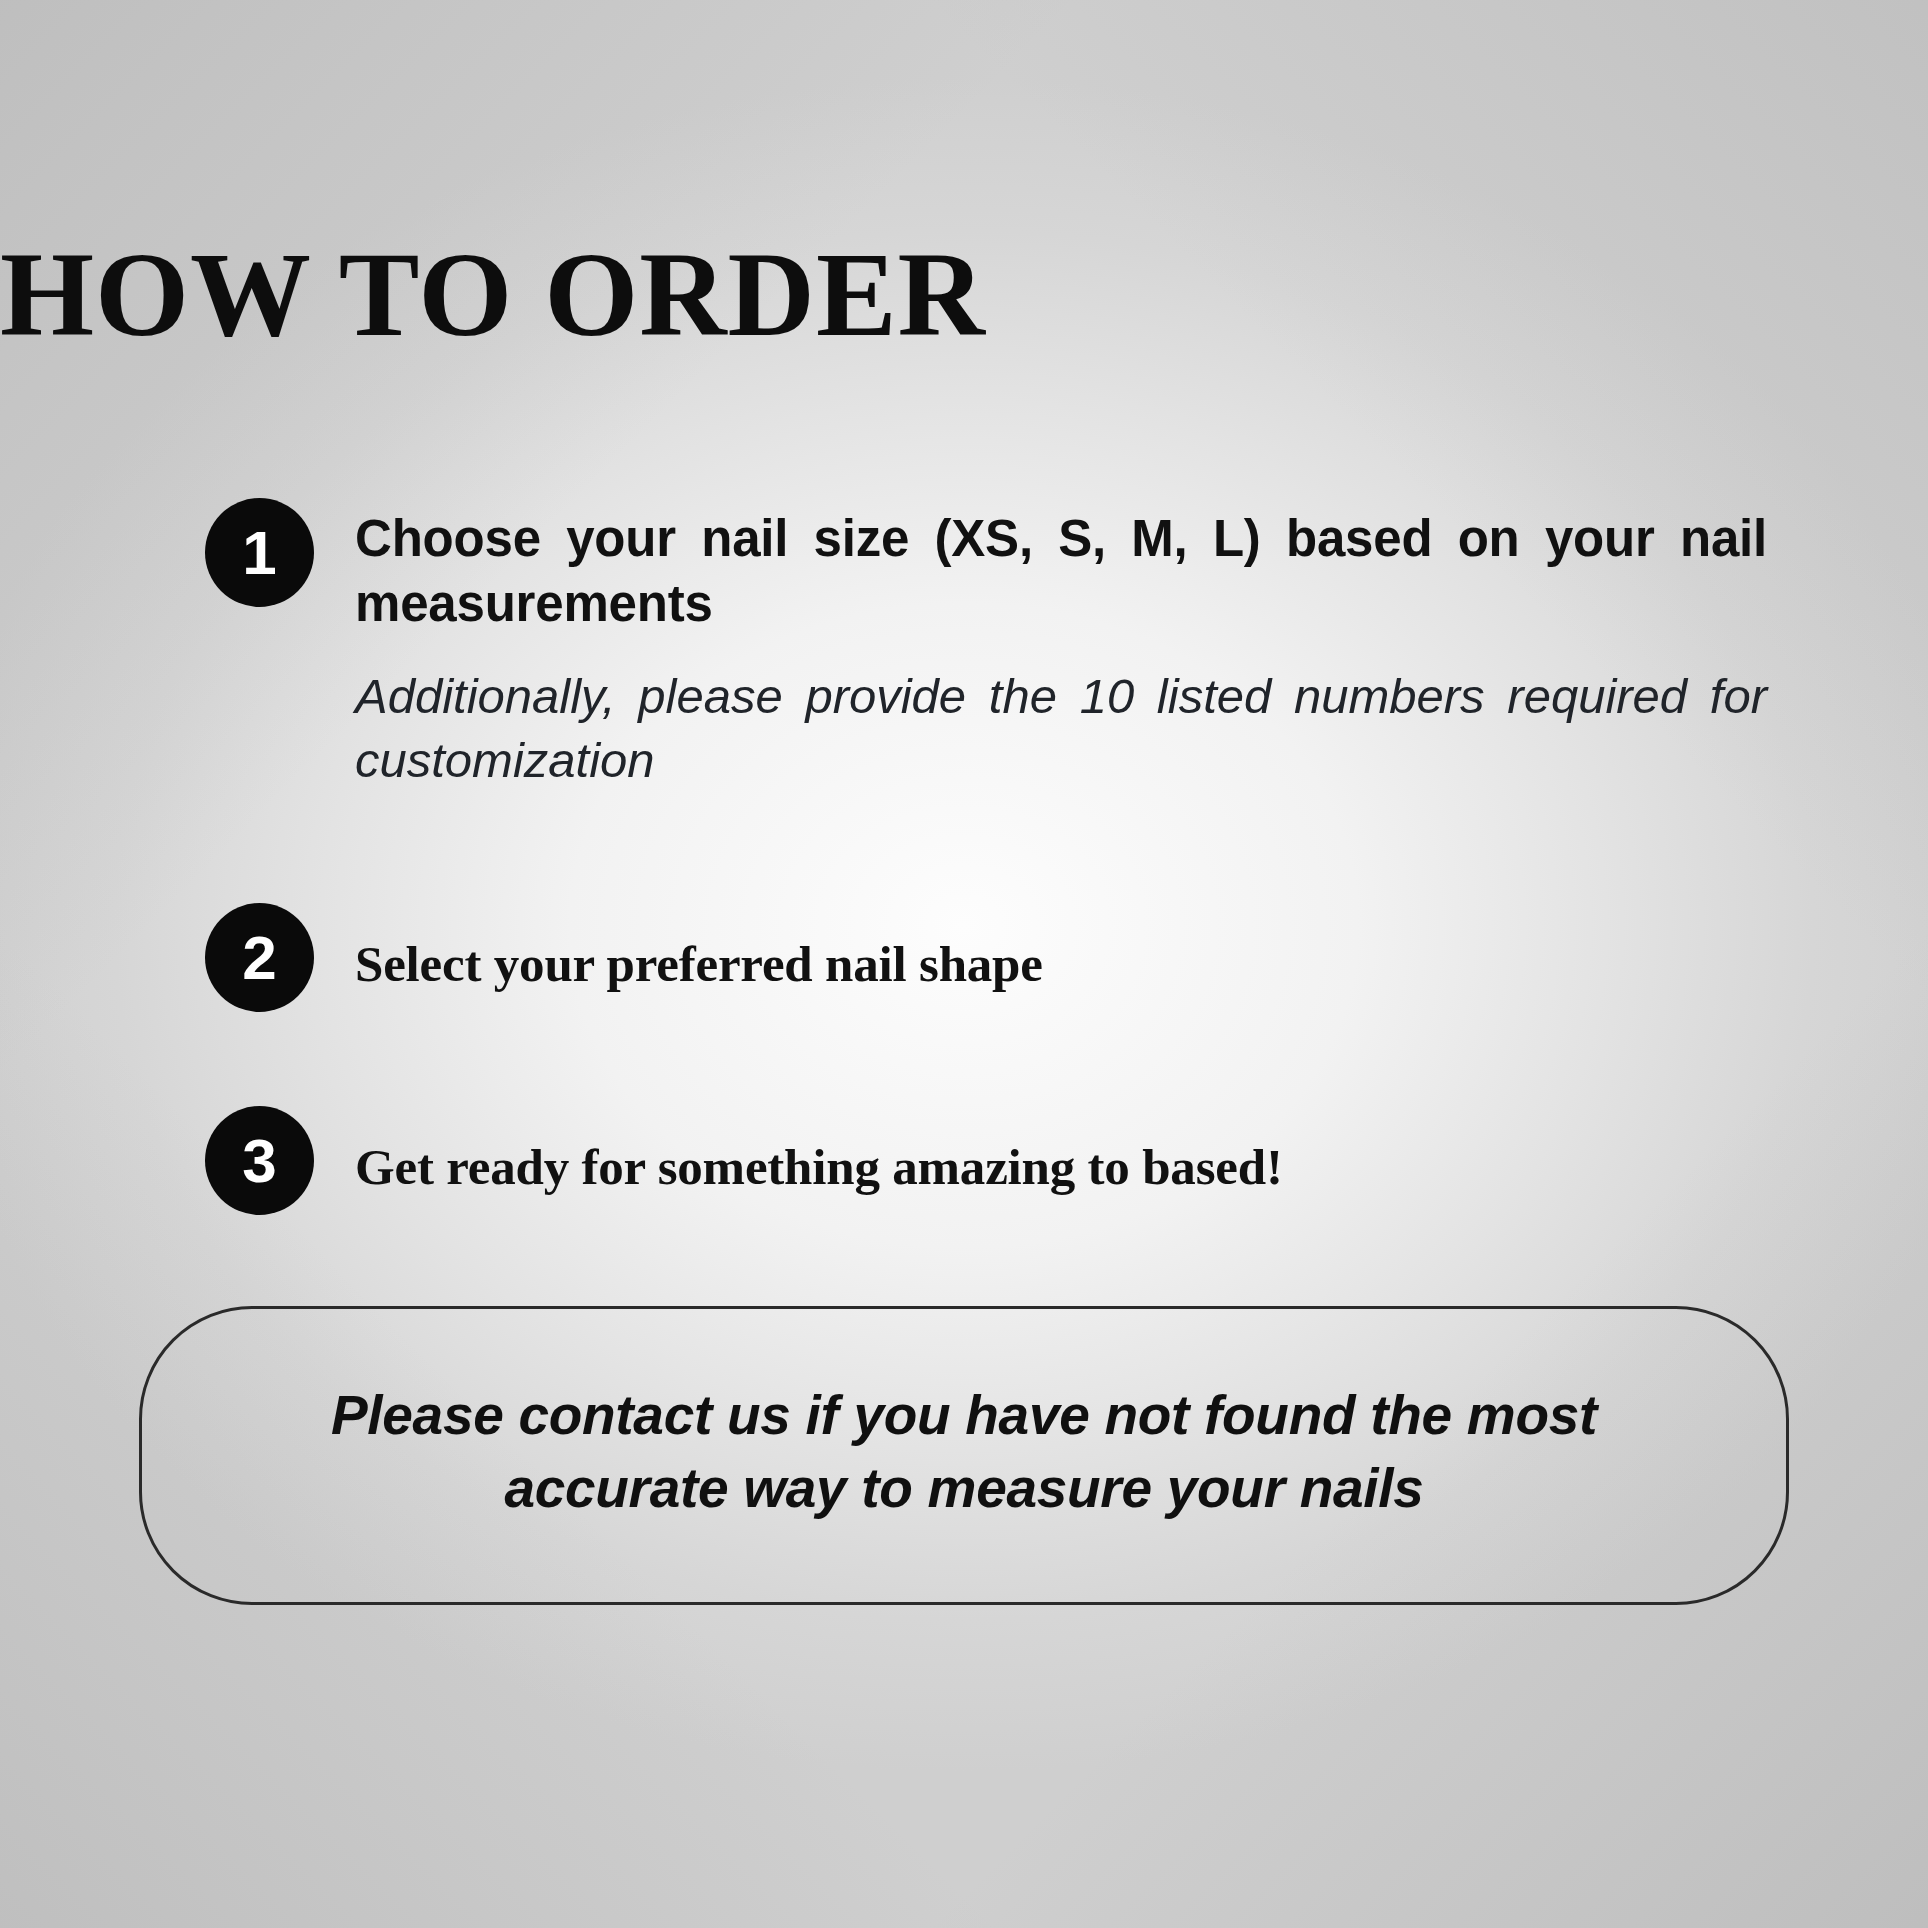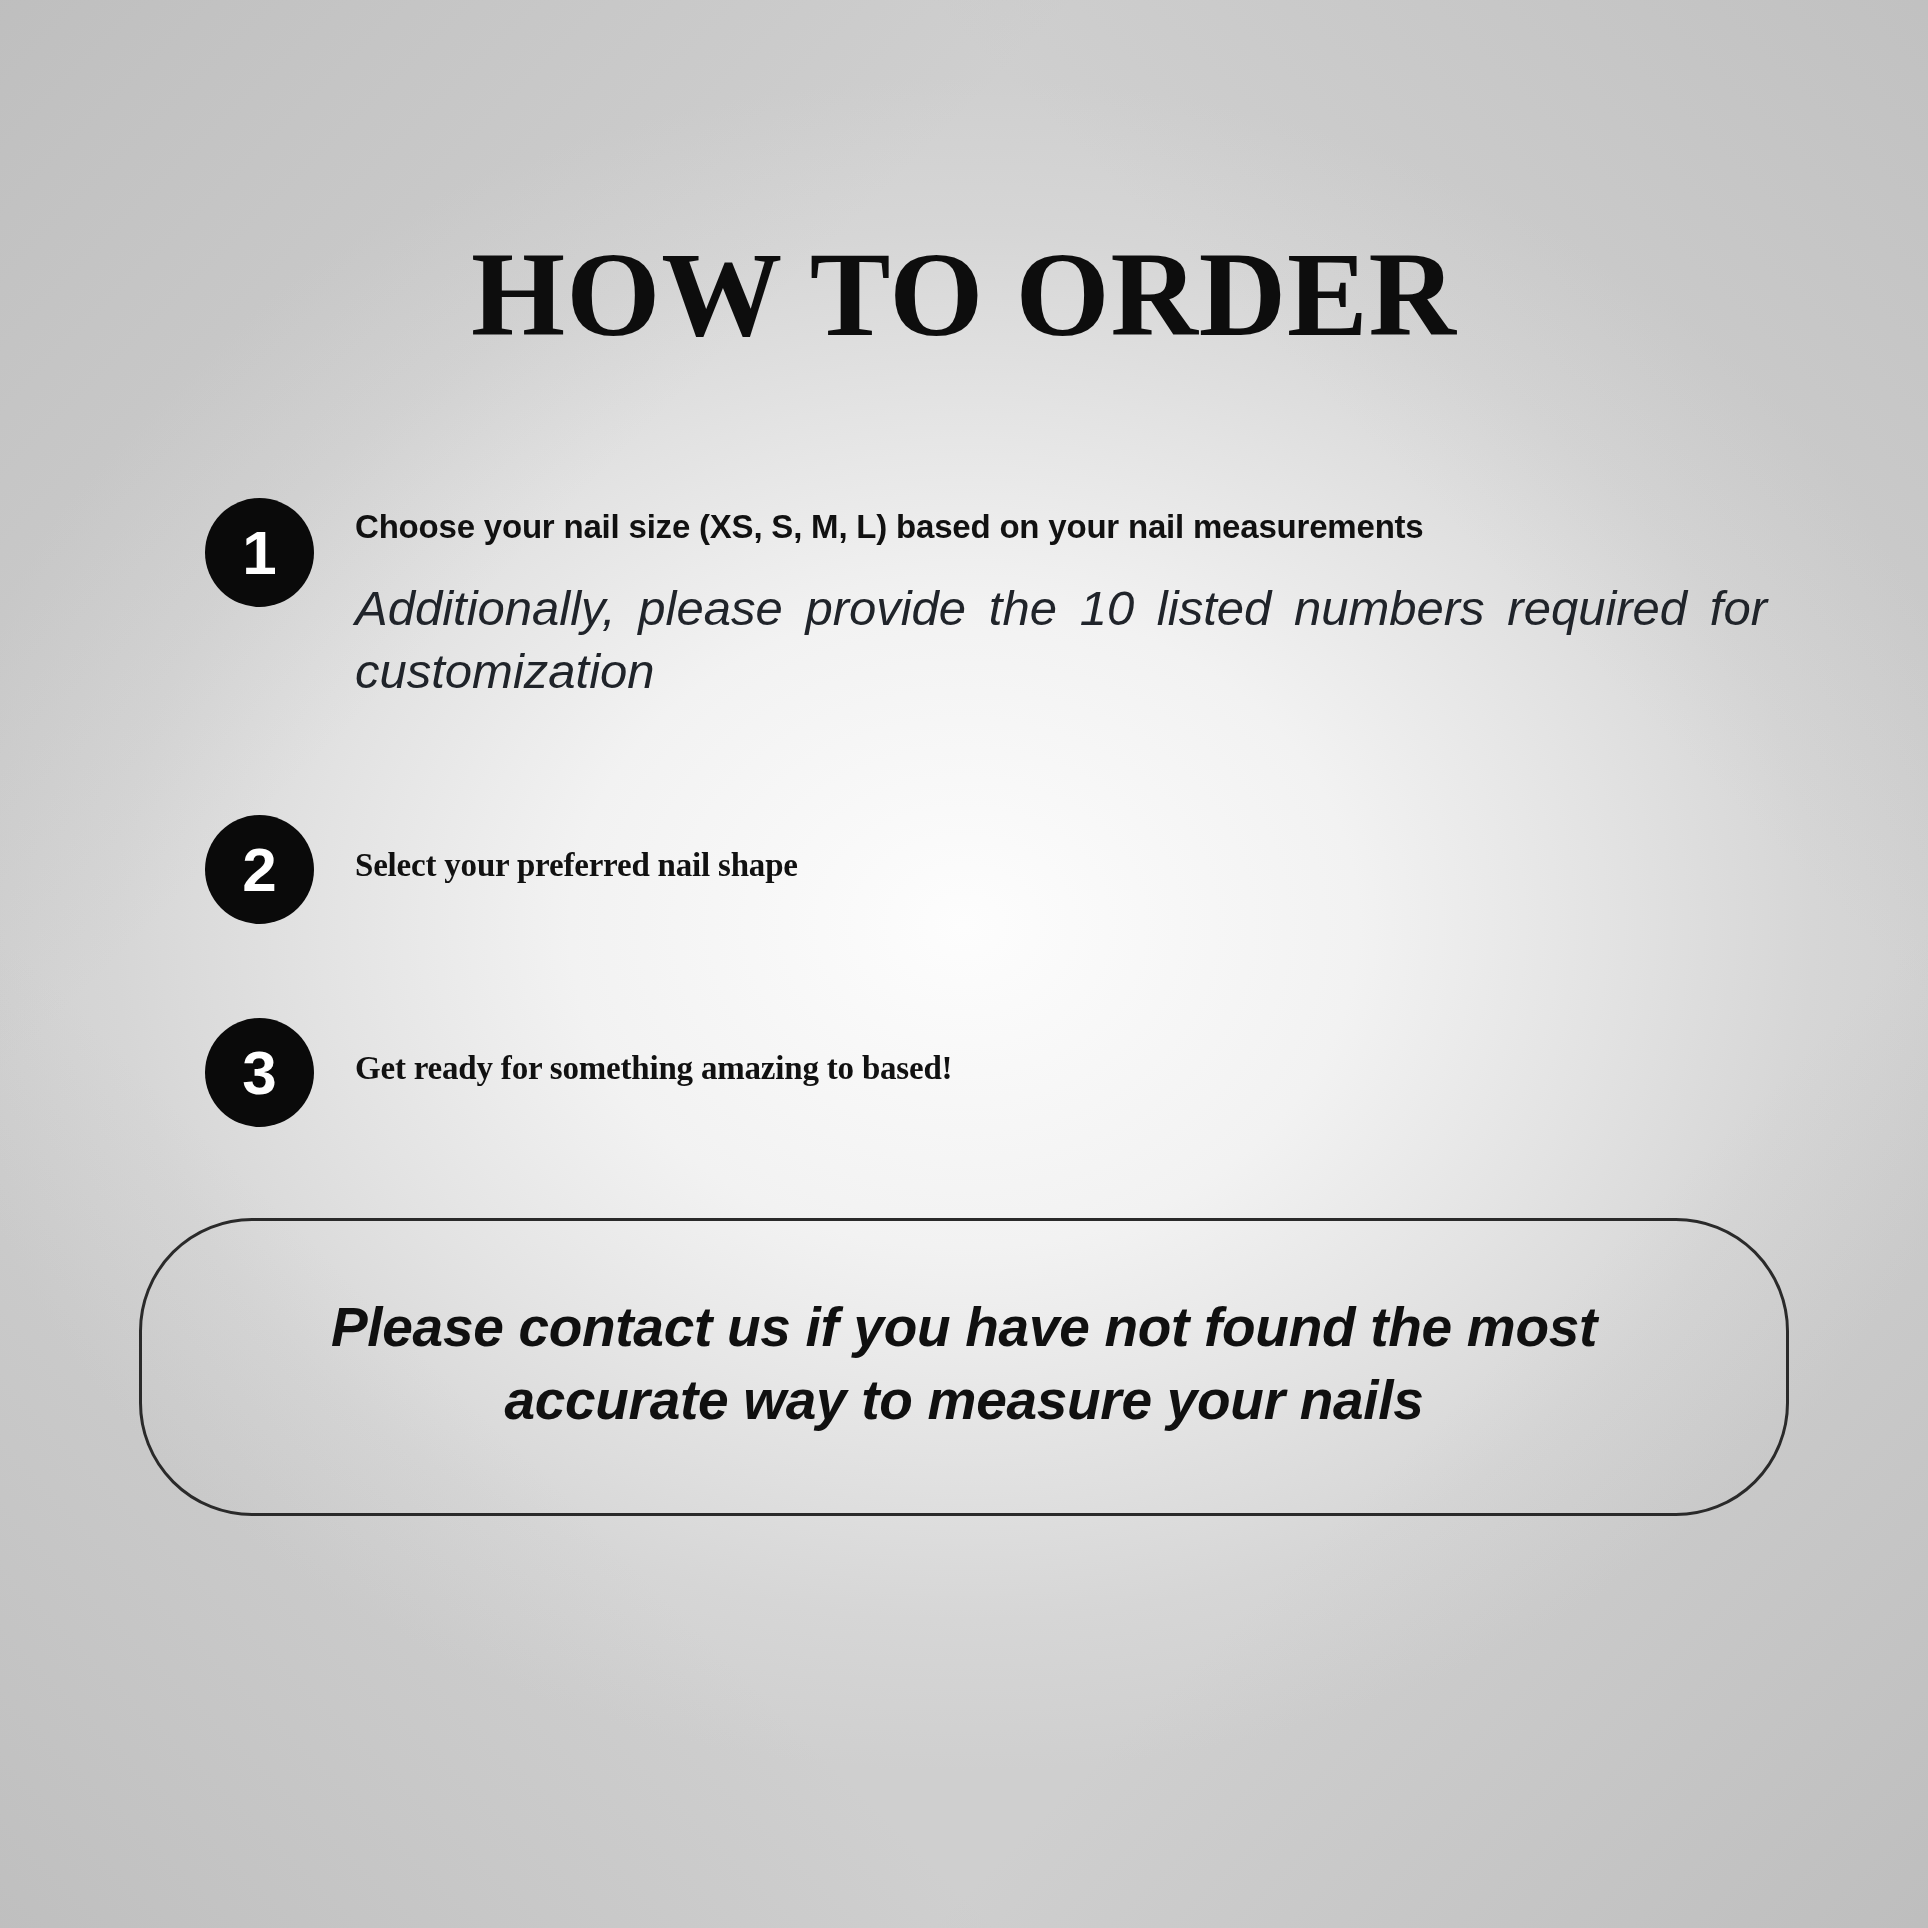--- a/index.html
+++ b/index.html
@@ -38,21 +38,21 @@
     position: relative;
     z-index: 2;
   }
 
   .title {
     font-family: "Liberation Serif", serif;
     font-weight: 700;
     font-size: 121px;
     letter-spacing: 0.9px;
     color: #0d0d0d;
-    text-align: center;
+    text-align: left;
     margin: 0;
     padding-top: 234px;
     line-height: 1;
   }
 
   .steps {
     margin: 0;
     padding: 0;
     list-style: none;
   }
@@ -76,21 +76,21 @@
     justify-content: center;
     line-height: 1;
   }
 
   .step-body {
     margin-left: 41px;
     padding-top: 7.5px;
   }
 
   .step-title {
-    font-size: 33px;
+    font-size: 51px;
     font-weight: 700;
     color: #111111;
     line-height: 1.28;
     text-align: justify;
     text-align-last: left;
     max-width: 1412px;
     letter-spacing: -0.2px;
   }
 
   .step-note {

